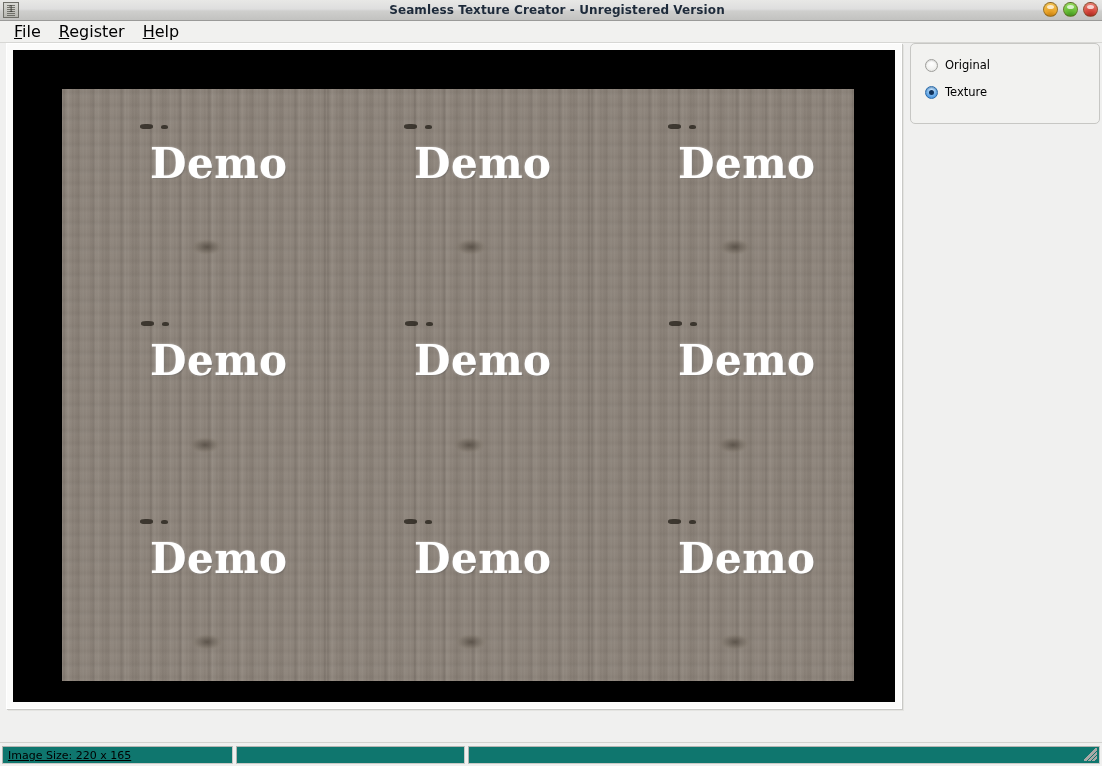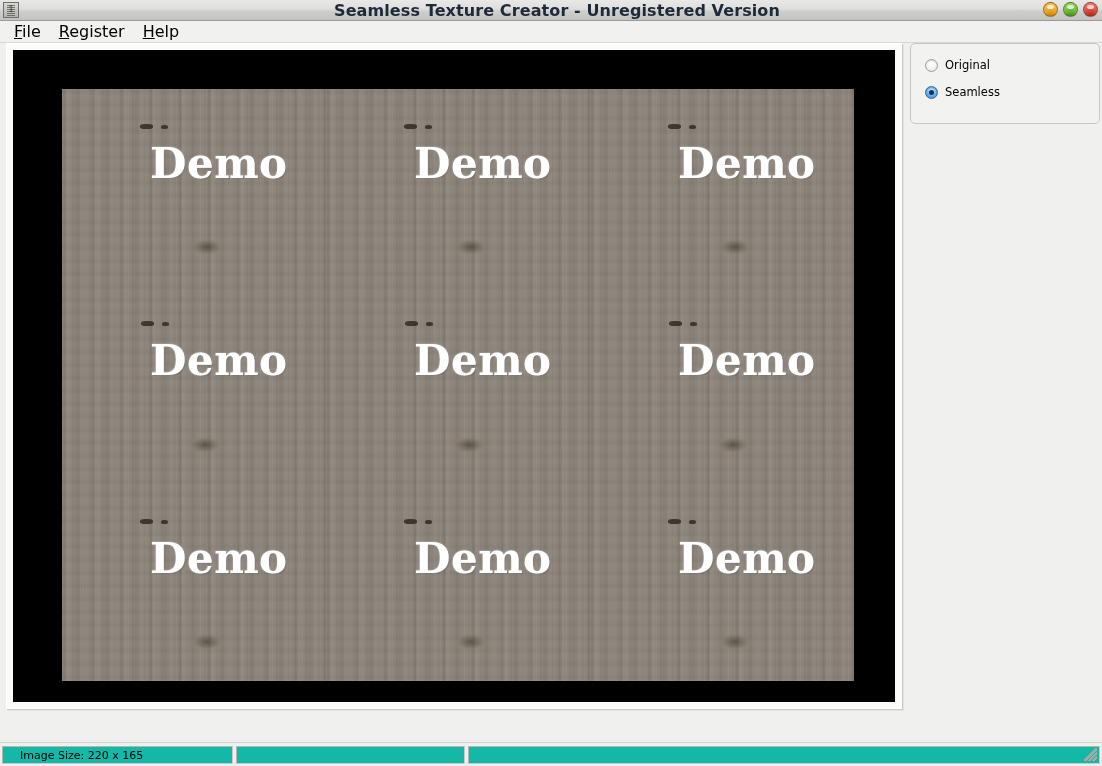--- a/index.html
+++ b/index.html
@@ -61,21 +61,21 @@
     left: 0; right: 0; top: 1px;
     text-align: center;
     font-size: 9px;
     color: #3b3b36;
     font-family: "DejaVu Serif", serif;
   }
   .title-text {
     position: absolute;
     left: 12px; right: 0;
     text-align: center;
-    font-size: 16px;
+    font-size: 12px;
     font-weight: bold;
     color: #1d2a3a;
     font-family: "DejaVu Sans", sans-serif;
     letter-spacing: .1px;
     pointer-events: none;
   }
   .win-controls {
     position: absolute;
     right: 4px;
     top: 2px;
@@ -362,33 +362,34 @@
     height: 24px;
     background: #f0f0ef;
     border-top: 1px solid #d2d2cf;
     display: flex;
     align-items: stretch;
     padding: 3px 2px 2px 2px;
     box-sizing: border-box;
     gap: 3px;
   }
   .status-panel {
-    background: #14b8a6;
+    background: #0f766e;
     border: 1px solid #c9c9c6;
     border-top-color: #b5b5b2;
     border-left-color: #b5b5b2;
     box-sizing: border-box;
     display: flex;
     align-items: center;
-    padding-left: 17px;
+    padding-left: 5px;
     font-size: 11px;
     color: #000;
     font-family: "DejaVu Sans", sans-serif;
     white-space: nowrap;
     overflow: hidden;
+    text-decoration: underline;
   }
   .sp1 { flex: 0 0 231px; }
   .sp2 { flex: 0 0 229px; }
   .sp3 { flex: 0 0 229px; }
   .sp4 { flex: 1 1 auto; position: relative; }
   .resize-grip {
     position: absolute;
     right: 2px;
     bottom: 2px;
     width: 13px;
@@ -491,21 +492,21 @@
       </div>
     </div>
 
     <div class="options-panel">
       <div class="radio-row">
         <span class="radio radio-off"></span>
         <span class="radio-label">Original</span>
       </div>
       <div class="radio-row">
         <span class="radio radio-on"></span>
-        <span class="radio-label">Seamless</span>
+        <span class="radio-label">Texture</span>
       </div>
     </div>
 
   </div>
 
   <div class="statusbar">
     <div class="status-panel sp1">Image Size: 220 x 165</div>
     <div class="status-panel sp2"></div>
     <div class="status-panel sp4">
       <span></span>

